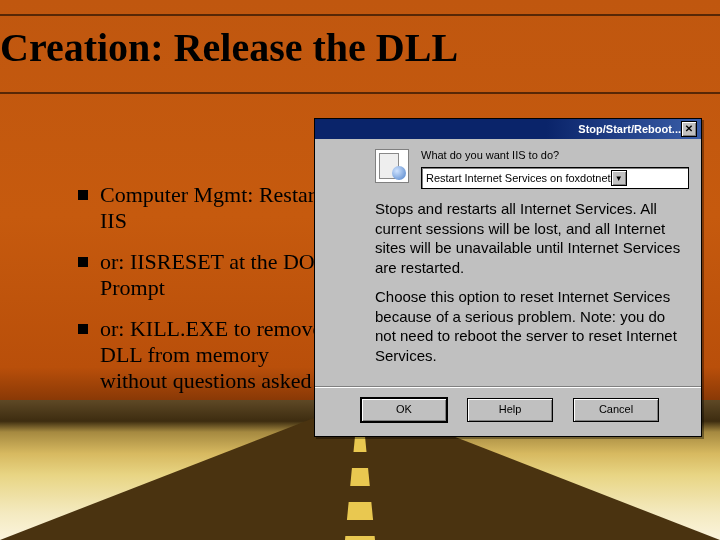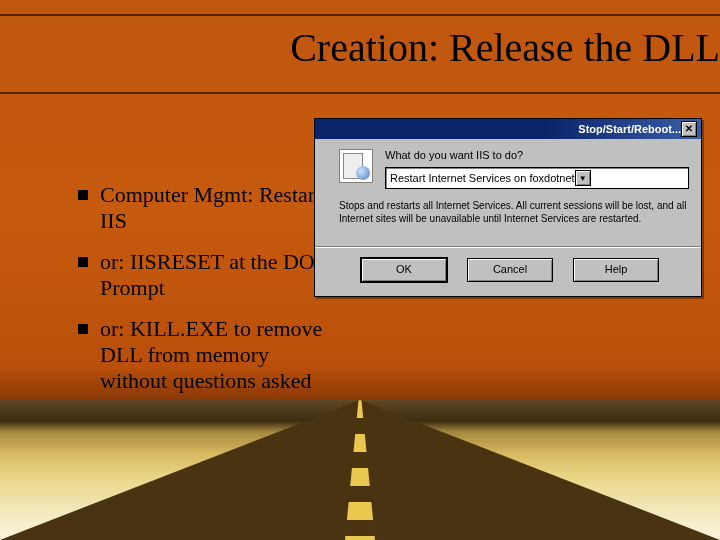--- a/index.html
+++ b/index.html
@@ -21,22 +21,22 @@
     clip-path:polygon(50% 0%, 100% 100%, 0% 100%);
   }
   .road::after{
     content:"";position:absolute;left:50%;top:0;bottom:0;width:30px;margin-left:-15px;
     background:repeating-linear-gradient(to bottom,#e9c850 0 18px,transparent 18px 34px);
     clip-path:polygon(45% 0%,55% 0%,100% 100%,0% 100%);
   }
   .topline{position:absolute;left:0;right:0;top:14px;height:2px;background:rgba(0,0,0,.55);}
   .underline{position:absolute;left:0;right:0;top:92px;height:2px;background:rgba(0,0,0,.55);}
   .title{
-    position:absolute;left:0;right:0;top:24px;text-align:right;
-    font-weight:normal;font-size:40px;color:#000;
+    position:absolute;left:0;right:0;top:24px;text-align:left;
+    font-weight:bold;font-size:40px;color:#000;
   }
   .bullets{
     position:absolute;left:38px;top:160px;width:260px;color:#000;font-size:22px;line-height:1.2;
   }
   .bullets li{list-style:none;position:relative;margin:0 0 14px 0;padding-left:22px;}
   .bullets li::before{content:"";position:absolute;left:0;top:8px;width:10px;height:10px;background:#000;}
   
   .dlg{
     position:absolute;right:18px;top:118px;width:386px;
     font-family:Tahoma,Arial,sans-serif;font-size:11px;color:#000;
@@ -44,39 +44,39 @@
   }
   .dlg .tbar{
     background:linear-gradient(to right,#0a246a,#0a246a 60%,#3a5ea8);
     color:#fff;font-weight:bold;padding:3px 4px;display:flex;justify-content:flex-end;align-items:center;height:14px;
   }
   .closebox{
     width:14px;height:14px;background:#c0c0c0;border:1px solid #000;
     display:flex;align-items:center;justify-content:center;font-size:10px;line-height:1;color:#000;font-family:Arial;
     box-shadow:inset 1px 1px 0 #fff, inset -1px -1px 0 #808080;
   }
-  .body{padding:10px 12px 6px 24px;}
+  .body{padding:10px 12px 6px 24px;margin-left:36px;}
   .row{display:flex;gap:12px;align-items:flex-start;}
   .appicon{
     width:32px;height:32px;flex:0 0 32px;background:#fff;border:1px solid #808080;position:relative;
   }
   .appicon::before{content:"";position:absolute;left:3px;top:3px;width:18px;height:24px;background:#eee;border:1px solid #888;}
   .appicon::after{content:"";position:absolute;right:2px;bottom:2px;width:14px;height:14px;border-radius:50%;background:radial-gradient(circle at 35% 35%,#cfe3ff,#4d80c8);}
   .q{margin:0 0 6px 0;}
   .combo{
     display:flex;align-items:center;justify-content:flex-start;
     background:#fff;border:1px solid #000; box-shadow:inset 1px 1px 0 #808080, inset -1px -1px 0 #fff;
     padding:2px 4px;height:16px;
   }
   .combo .arrow{
     width:14px;height:14px;background:#c0c0c0;border:1px solid #000;
     box-shadow:inset 1px 1px 0 #fff, inset -1px -1px 0 #808080;
     display:flex;align-items:center;justify-content:center;font-size:8px;
   }
-  .desc{margin-top:10px;font-size:10px;line-height:1.3;}
+  .desc{margin-top:10px;font-size:15px;line-height:1.3;}
   .desc p{margin:0 0 10px 0;}
   .btnrow{display:flex;gap:20px;justify-content:center;padding:10px 0 14px 4px;border-top:1px solid #fff;margin-top:6px;box-shadow:0 -1px 0 #808080;}
   .wbtn{
     width:84px;height:22px;background:#c0c0c0;border:1px solid #000;
     box-shadow:inset 1px 1px 0 #fff, inset -1px -1px 0 #808080;
     font:11px Tahoma,Arial,sans-serif;text-align:center;line-height:20px;
   }
   .wbtn.default{box-shadow:0 0 0 1px #000, inset 1px 1px 0 #fff, inset -1px -1px 0 #808080;}
 </style>
 </head>
@@ -105,21 +105,22 @@
         <div style="flex:1">
           <p class="q">What do you want IIS to do?</p>
           <div class="combo">
             <span>Restart Internet Services on foxdotnet</span>
             <span class="arrow">▼</span>
           </div>
         </div>
       </div>
       <div class="desc">
         <p>Stops and restarts all Internet Services.  All current sessions will be lost, and all Internet sites will be unavailable until Internet Services are restarted.</p>
+        <p>Choose this option to reset Internet Services because of a serious problem.  Note: you do not need to reboot the server to reset Internet Services.</p>
       </div>
     </div>
     <div class="btnrow">
       <div class="wbtn default">OK</div>
+      <div class="wbtn">Help</div>
       <div class="wbtn">Cancel</div>
-      <div class="wbtn">Help</div>
     </div>
   </div>
 </div>
 
 </body></html>

